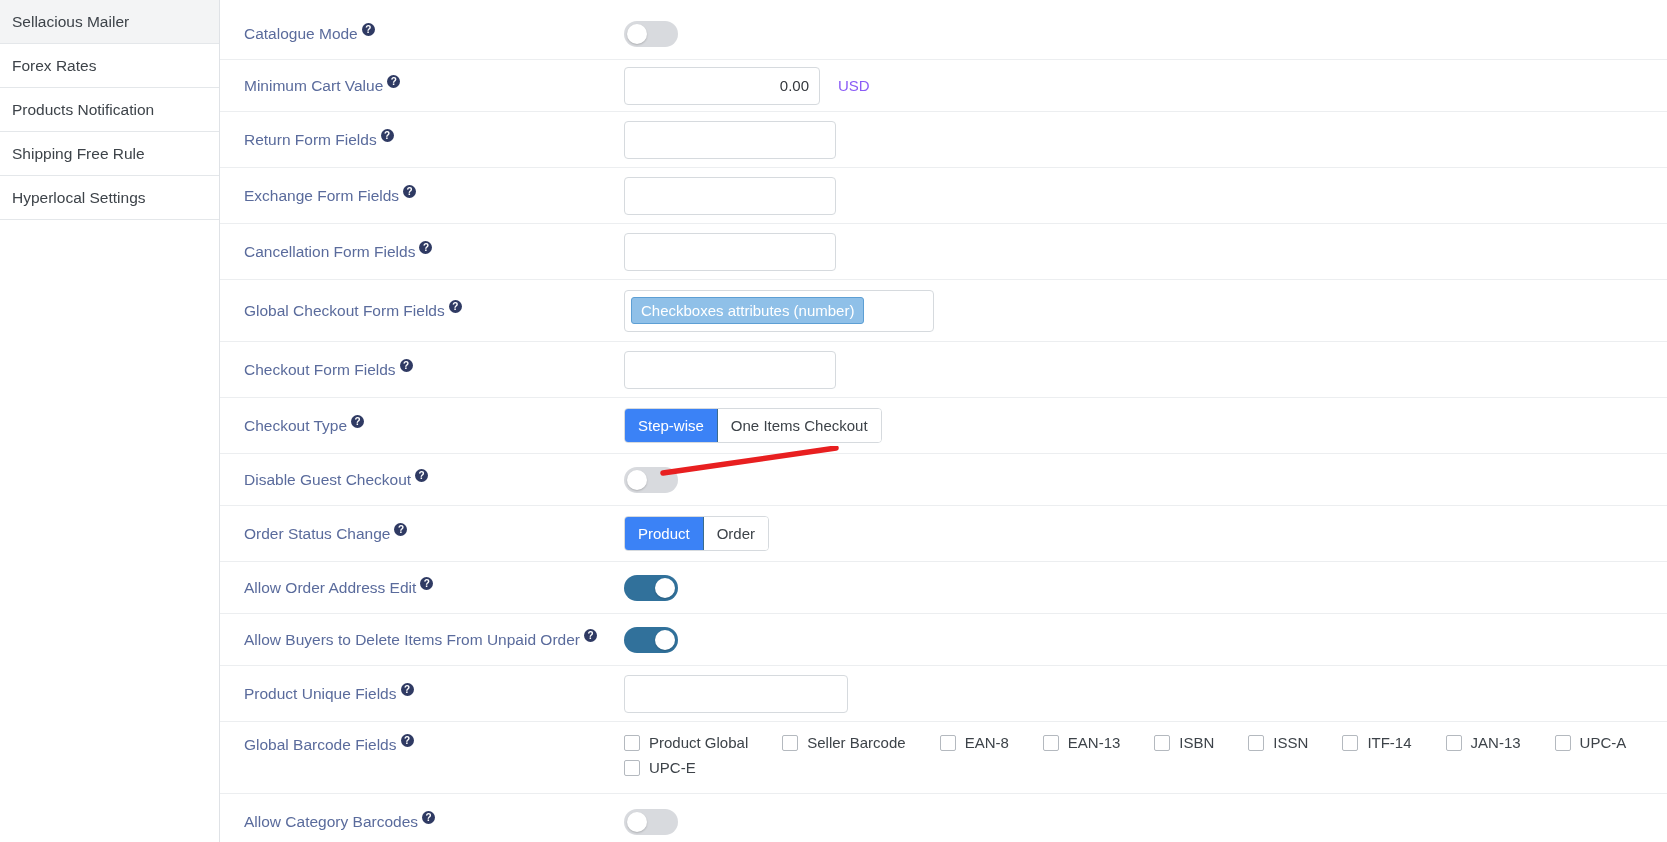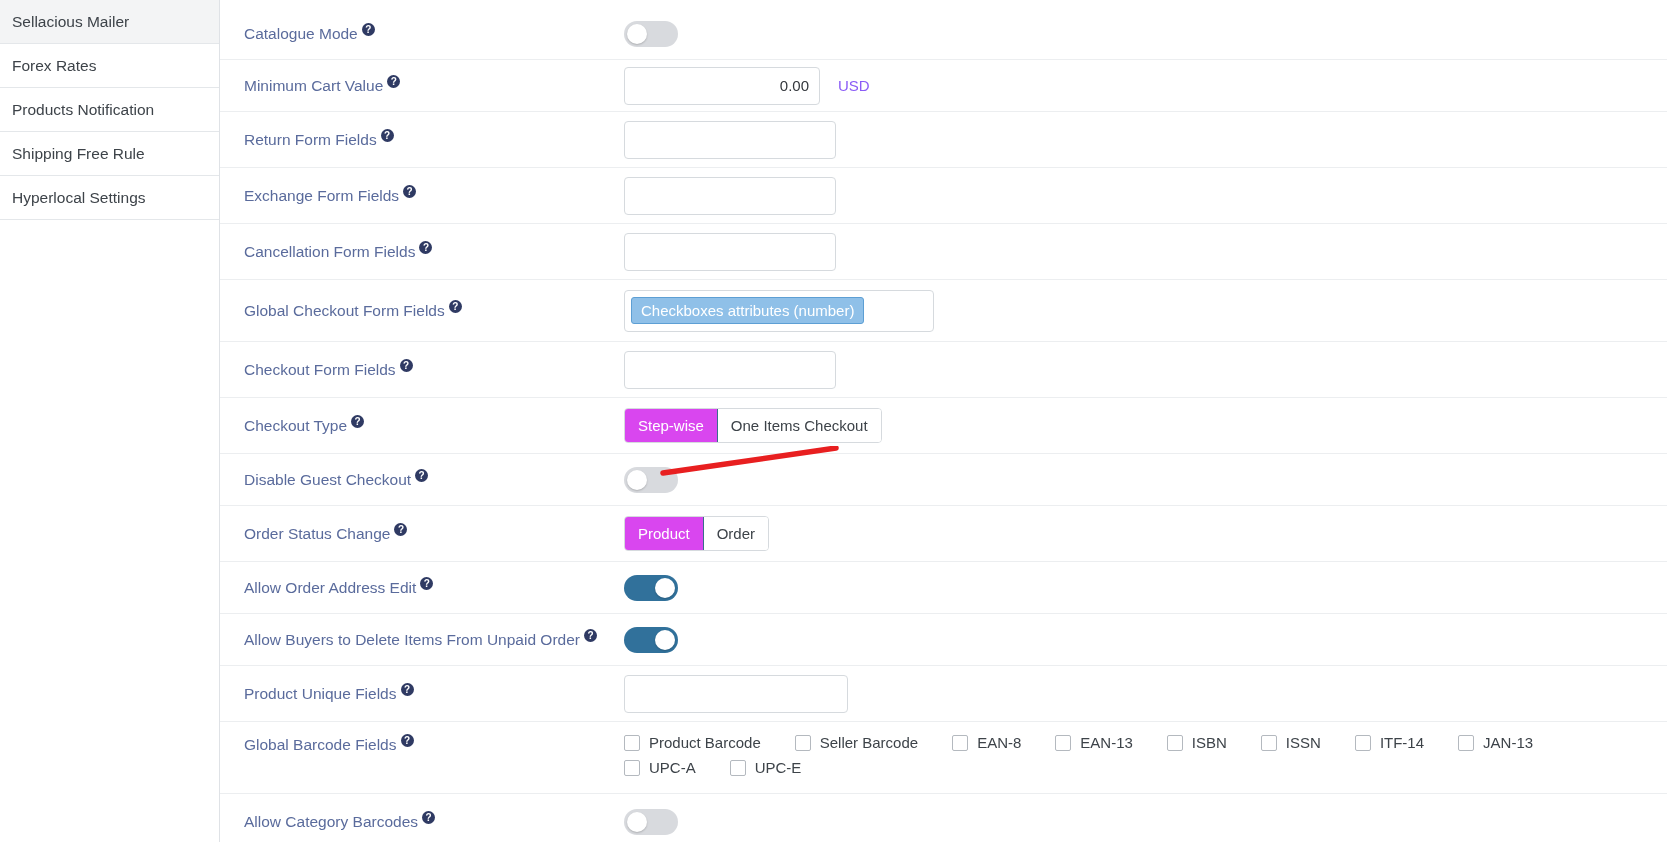--- a/index.html
+++ b/index.html
@@ -148,21 +148,21 @@
   .btn {
     font-size: 15px;
     padding: 8px 13px;
     background: #ffffff;
     color: #3d4349;
     cursor: pointer;
     border-right: 1px solid #d6dade;
     white-space: nowrap;
   }
   .btn:last-child { border-right: none; }
-  .btn.active { background: #d946ef; color: #ffffff; border-right-color: #3a6c8c; }
+  .btn.active { background: #3b82f6; color: #ffffff; border-right-color: #3a6c8c; }
 
   
   .cbwrap { display: flex; flex-wrap: wrap; align-items: center; }
   .cbitem {
     display: flex;
     align-items: center;
     margin: 0 34px 8px 0;
     cursor: pointer;
   }
   .cbox {
@@ -316,21 +316,21 @@
         <input class="txt w224" type="text" placeholder="" style="">
       </div>
     </div>
 
     <div class="row barcode-row">
       <div class="label"><span>Global Barcode Fields</span><span class="help">?</span></div>
       <div class="control">
         <div class="cbwrap">
           <label class="cbitem">
               <span class="cbox"></span>
-              <span class="cblabel">Product Barcode</span>
+              <span class="cblabel">Product Global</span>
             </label>
           <label class="cbitem">
               <span class="cbox"></span>
               <span class="cblabel">Seller Barcode</span>
             </label>
           <label class="cbitem">
               <span class="cbox"></span>
               <span class="cblabel">EAN-8</span>
             </label>
           <label class="cbitem">

